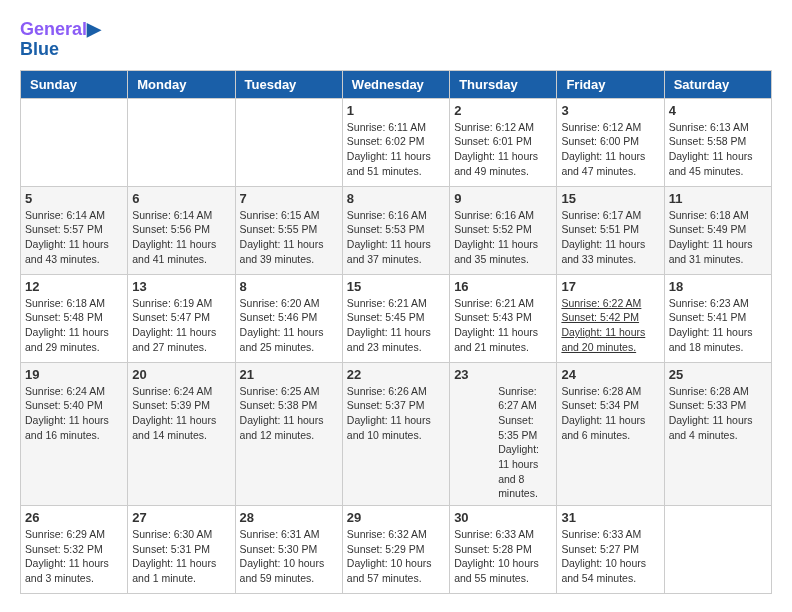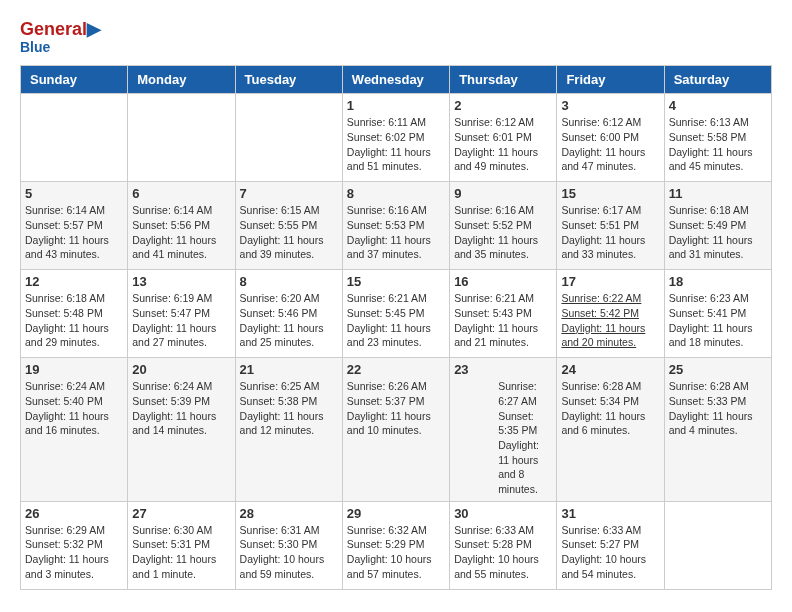--- a/index.html
+++ b/index.html
@@ -73,24 +73,24 @@
     }
   </style>
 </head>
 <body>
 
 <div class="header">
   <div class="logo">
   <div style="display:flex;flex-direction:column;align-items:flex-start;">
     <div style="display:flex;align-items:center;">
       <div style="font-size:18px;font-weight:bold;color:#333;line-height:1.1;">
-        <span style="color:#b91c1c;">General</span><span style="color:#1a5fa8;">▶</span>
+        <span style="color:#8b5cf6;">General</span><span style="color:#1a5fa8;">▶</span>
       </div>
     </div>
-    <div style="font-size:14px;font-weight:bold;color:#1a5fa8;line-height:1.1;">Blue</div>
+    <div style="font-size:18px;font-weight:bold;color:#1a5fa8;line-height:1.1;">Blue</div>
   </div>
 </div>
   <div class="title-block">
     <div class="month-title"></div>
     <div class="location"></div>
   </div>
 </div>
 
 <table>
   <thead>

